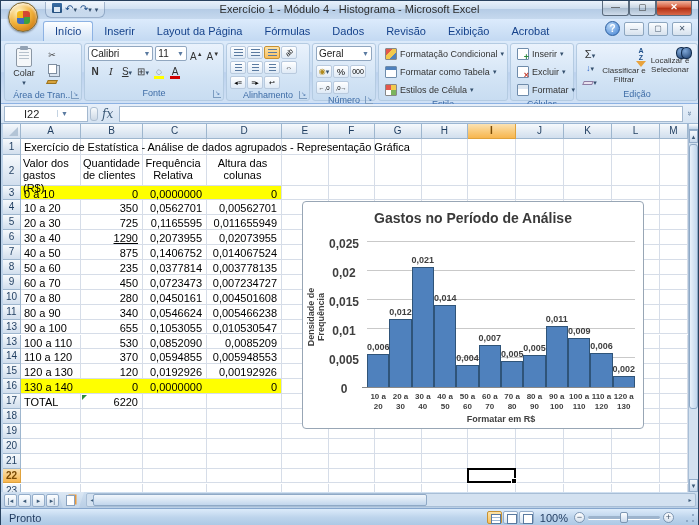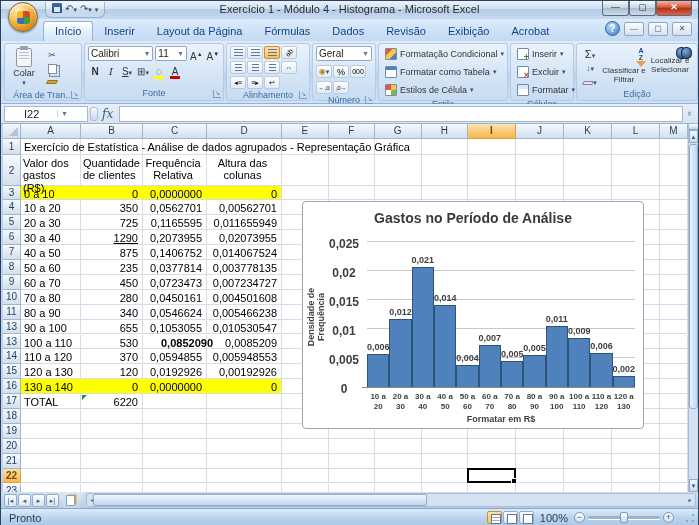--- a/index.html
+++ b/index.html
@@ -866,21 +866,21 @@
       <div class="txt" style="left: 18px; top: 182.7px; width: 55px; padding-left: 3px; text-align: left;">80 a 90</div>
       <div class="txt" style="left: 78px; top: 182.7px; width: 57px; padding-left: 3px; text-align: right;">340</div>
       <div class="txt" style="left: 140px; top: 182.7px; width: 59px; padding-left: 3px; text-align: right;">0,0546624</div>
       <div class="txt" style="left: 204px; top: 182.7px; width: 70px; padding-left: 3px; text-align: right;">0,005466238</div>
       <div class="txt" style="left: 18px; top: 197.6px; width: 55px; padding-left: 3px; text-align: left;">90 a 100</div>
       <div class="txt" style="left: 78px; top: 197.6px; width: 57px; padding-left: 3px; text-align: right;">655</div>
       <div class="txt" style="left: 140px; top: 197.6px; width: 59px; padding-left: 3px; text-align: right;">0,1053055</div>
       <div class="txt" style="left: 204px; top: 197.6px; width: 70px; padding-left: 3px; text-align: right;">0,010530547</div>
       <div class="txt" style="left: 18px; top: 212.5px; width: 55px; padding-left: 3px; text-align: left;">100 a 110</div>
       <div class="txt" style="left: 78px; top: 212.5px; width: 57px; padding-left: 3px; text-align: right;">530</div>
-      <div class="txt" style="left: 151px; top: 212.5px; width: 59px; padding-left: 3px; text-align: right; font-weight: bold;">0,0852090</div>
+      <div class="txt" style="left: 140px; top: 212.5px; width: 59px; padding-left: 3px; text-align: right;">0,0852090</div>
       <div class="txt" style="left: 204px; top: 212.5px; width: 70px; padding-left: 3px; text-align: right;">0,0085209</div>
       <div class="txt" style="left: 18px; top: 227.4px; width: 55px; padding-left: 3px; text-align: left;">110 a 120</div>
       <div class="txt" style="left: 78px; top: 227.4px; width: 57px; padding-left: 3px; text-align: right;">370</div>
       <div class="txt" style="left: 140px; top: 227.4px; width: 59px; padding-left: 3px; text-align: right;">0,0594855</div>
       <div class="txt" style="left: 204px; top: 227.4px; width: 70px; padding-left: 3px; text-align: right;">0,005948553</div>
       <div class="txt" style="left: 18px; top: 242.3px; width: 55px; padding-left: 3px; text-align: left;">120 a 130</div>
       <div class="txt" style="left: 78px; top: 242.3px; width: 57px; padding-left: 3px; text-align: right;">120</div>
       <div class="txt" style="left: 140px; top: 242.3px; width: 59px; padding-left: 3px; text-align: right;">0,0192926</div>
       <div class="txt" style="left: 204px; top: 242.3px; width: 70px; padding-left: 3px; text-align: right;">0,00192926</div>
       <div class="txt" style="left: 18px; top: 257.2px; width: 55px; padding-left: 3px; text-align: left;">130 a 140</div>

